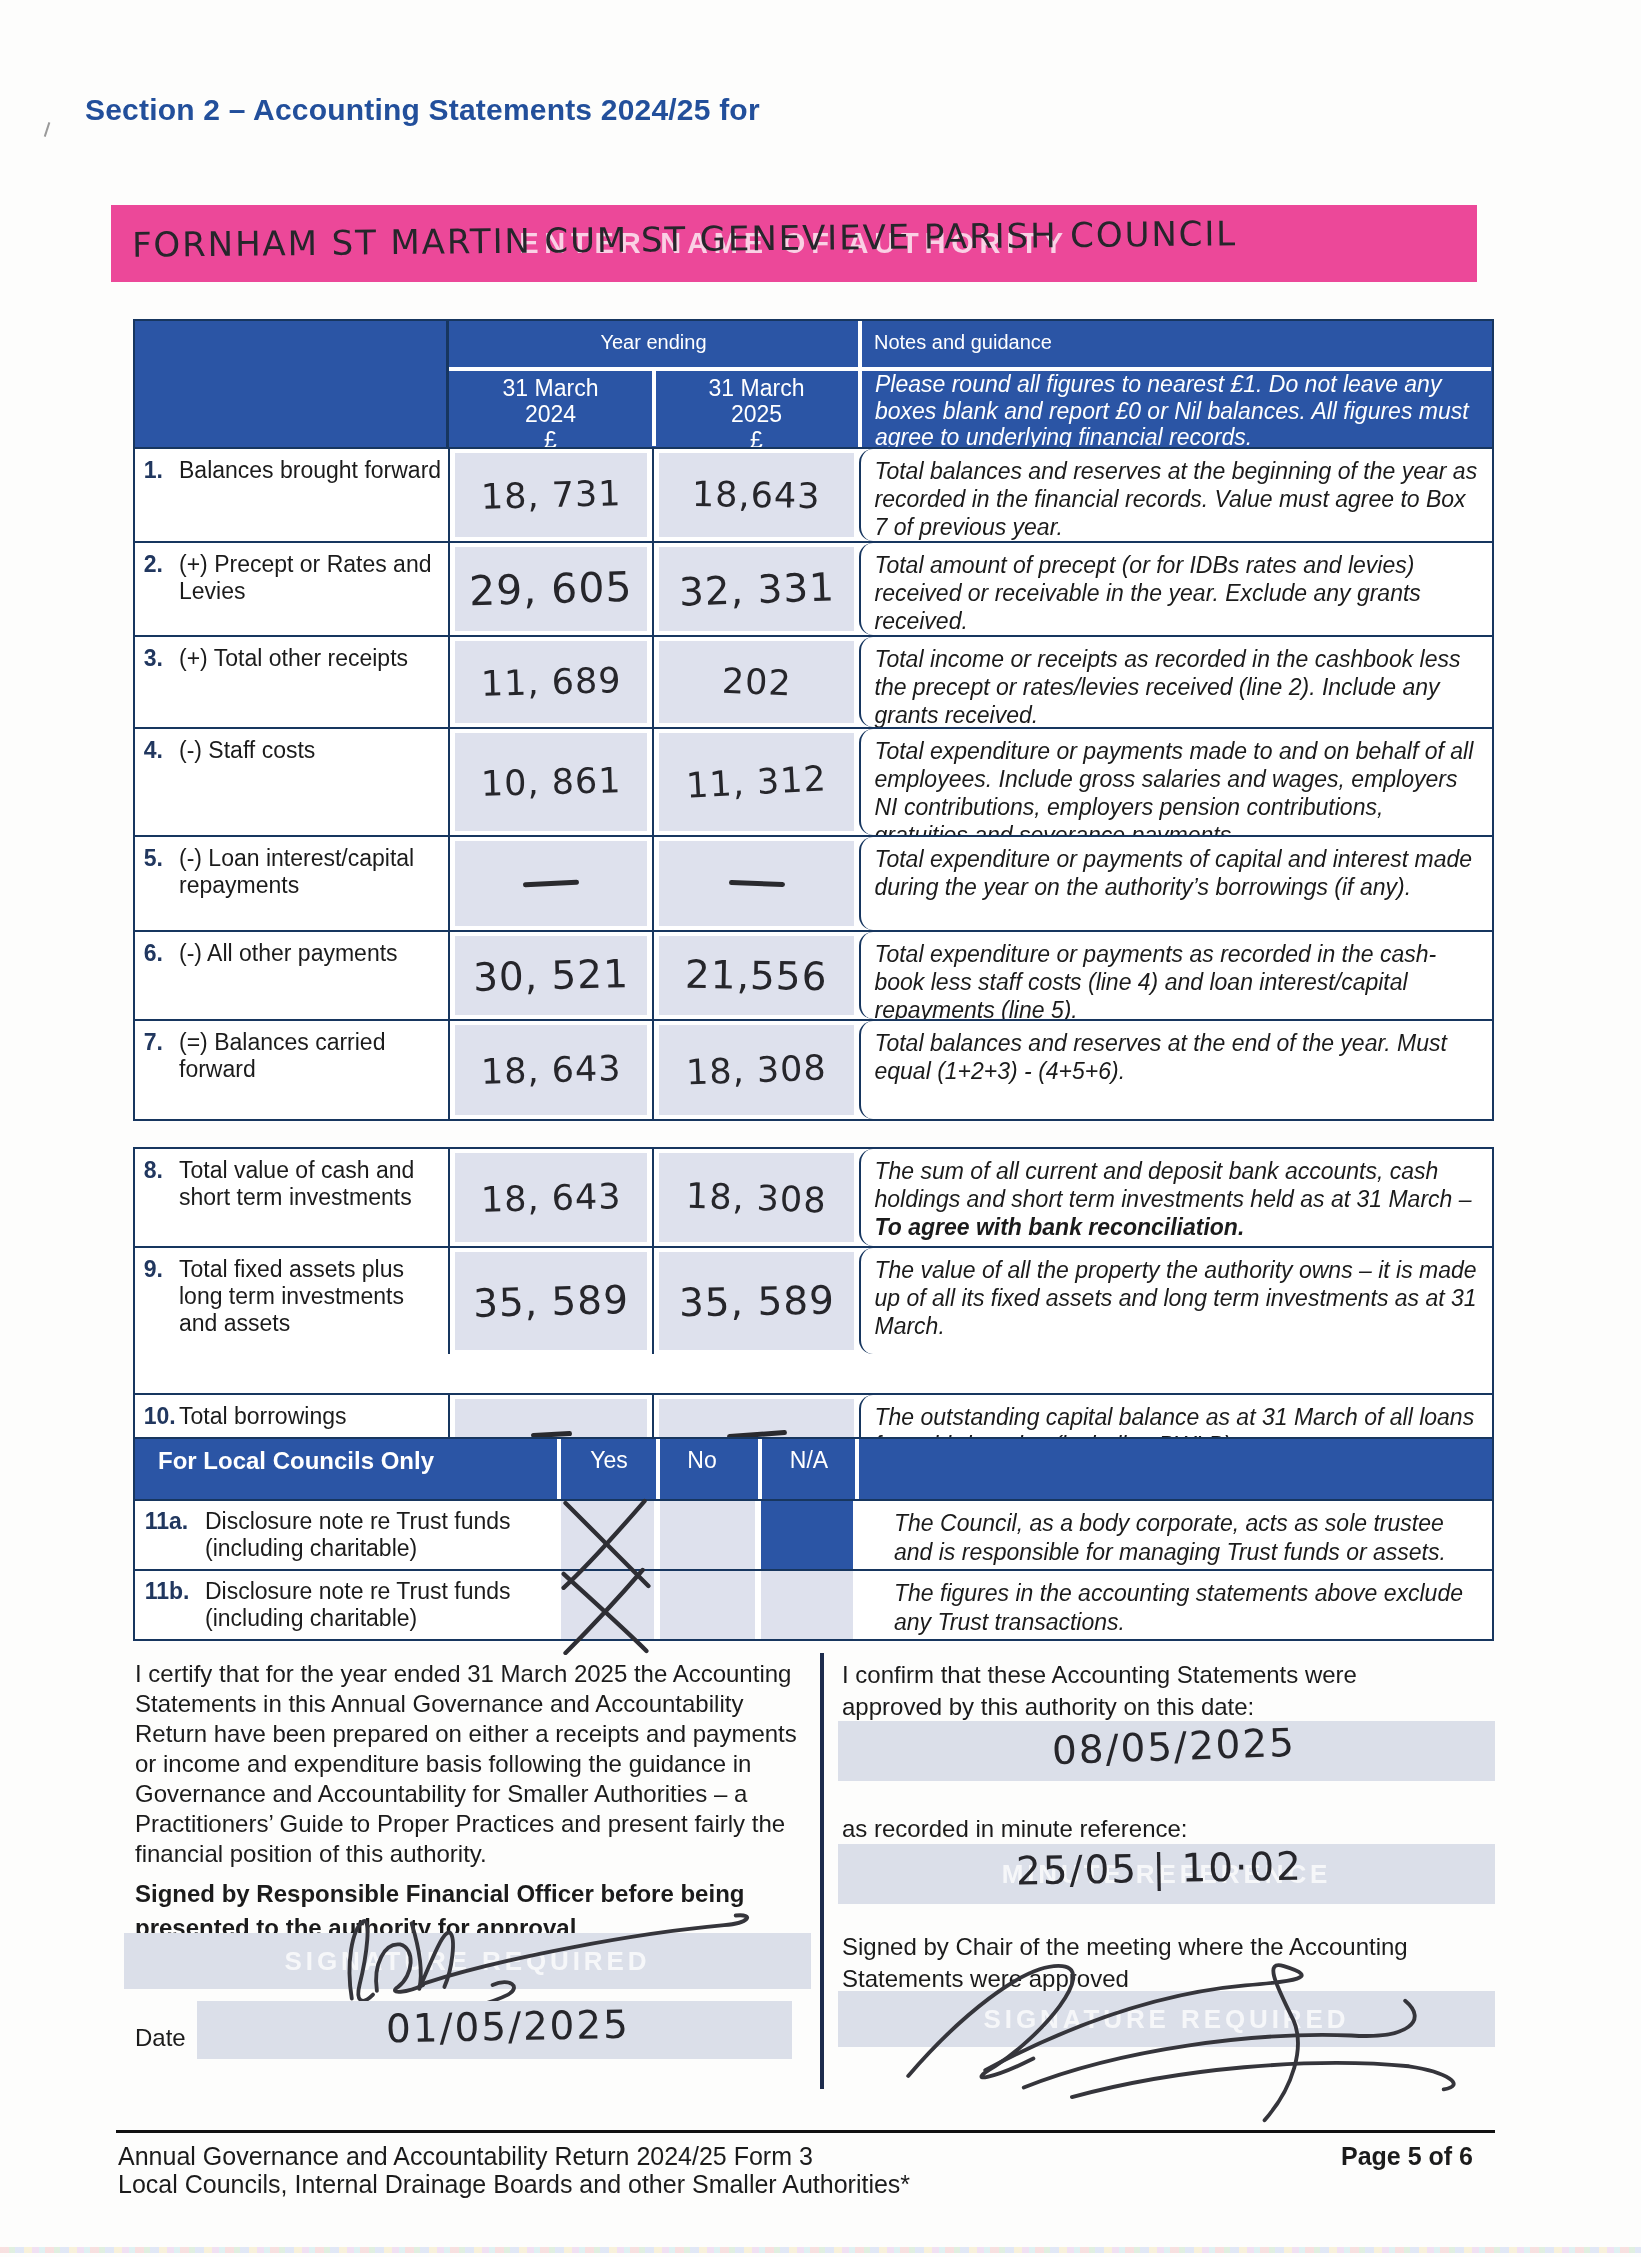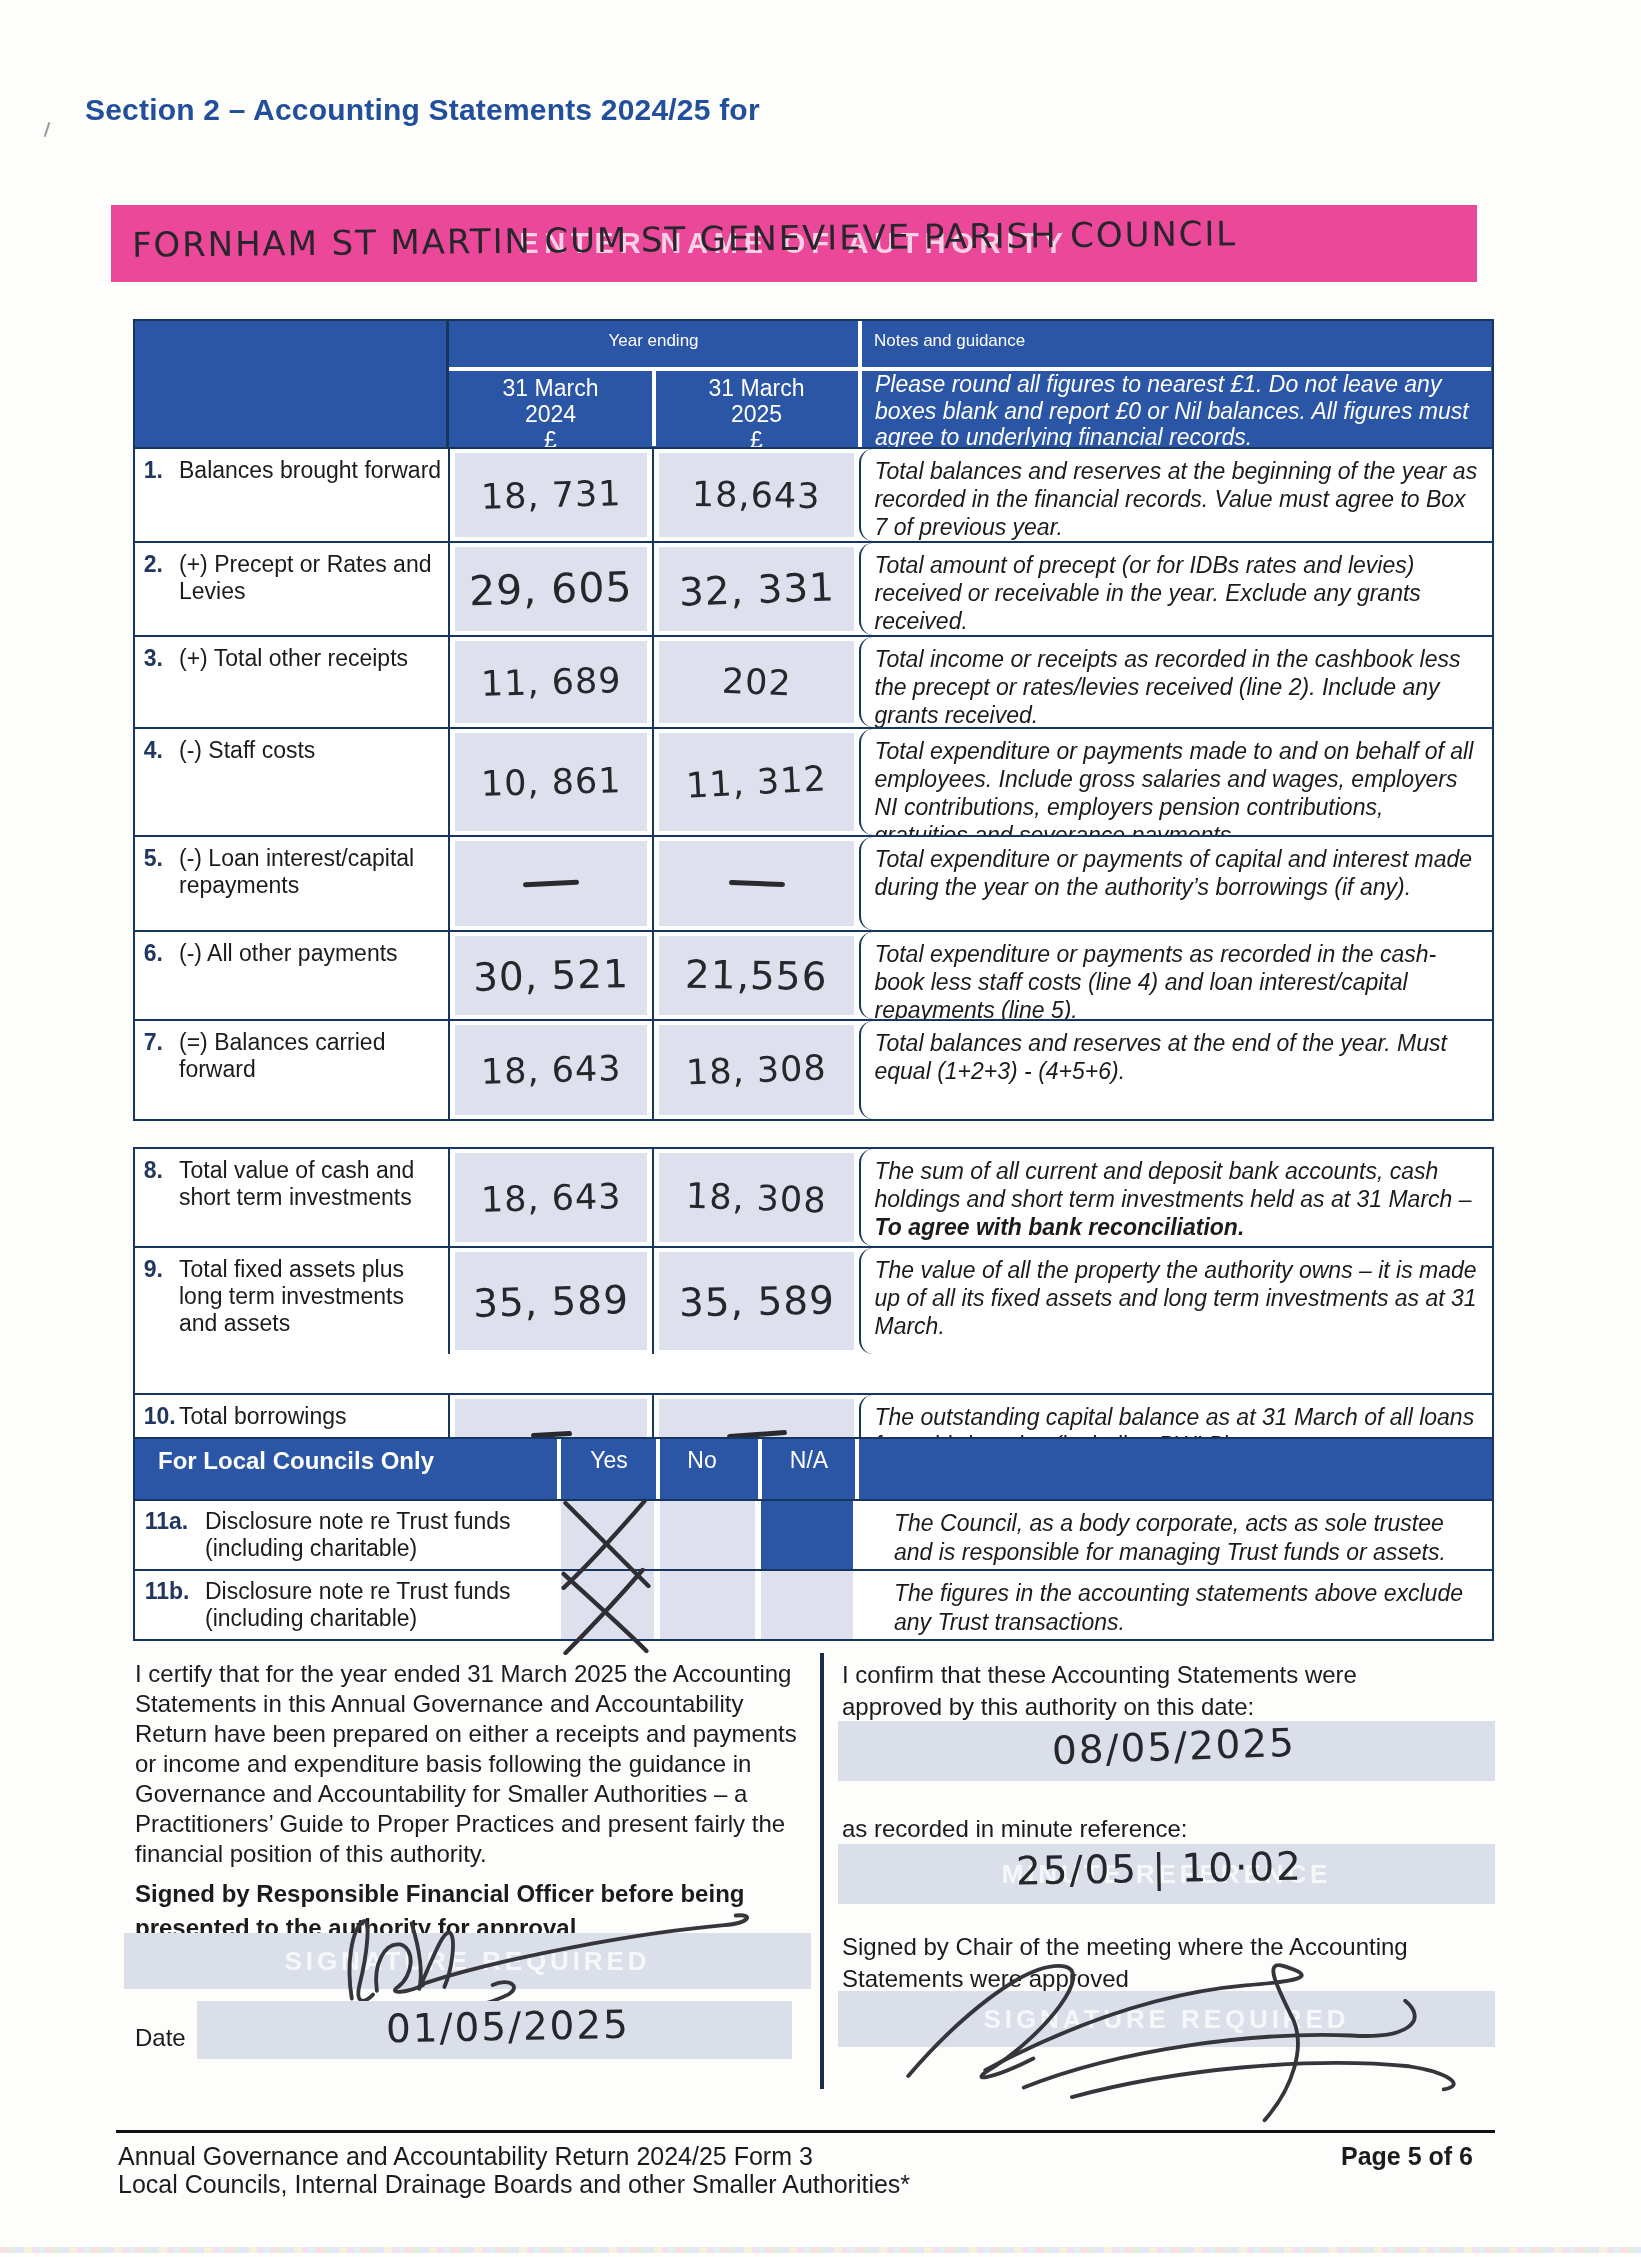--- a/index.html
+++ b/index.html
@@ -26,21 +26,21 @@
   .c-val{width:204px;border-left:2.9px solid #17365f;box-sizing:border-box;position:relative;
          display:flex;align-items:center;justify-content:center;padding:4.8px;}
   .c-val .fill{position:absolute;inset:3.9px 4.8px;background:#dee1ed;}
   .c-val .hw{position:relative;font-size:35px;letter-spacing:1px;transform:rotate(-1.5deg);white-space:nowrap;}
   .c-notes{flex:1;border-left:2.9px solid #17365f;box-sizing:border-box;padding:7.7px 9.7px 0 13.5px;
            font-size:23px;line-height:28px;border-radius:14px;}
   .it{font-style:italic;}
   .bld{font-weight:bold;}
   .dash{display:inline-block;width:56px;height:4.8px;background:#2a2a2e;border-radius:2.9px;transform:rotate(-3deg);}
   
-  .th-span{position:absolute;text-align:center;font-size:17px;}
+  .th-span{position:absolute;text-align:center;font-size:20px;}
   .th-col{position:absolute;text-align:center;font-size:23px;line-height:26px;white-space:pre-line;}
   .th-guid{position:absolute;font-size:23px;line-height:26.6px;font-style:italic;}
   
   .c2-label{width:422px;position:relative;padding:6.8px 5.8px 0 70px;box-sizing:border-box;font-size:23px;line-height:27px;}
   .c2-label .num{position:absolute;left:9.7px;top:6.8px;font-weight:bold;color:#21375f;}
   .chk{position:absolute;top:0;bottom:0;background:#dee1ed;}
   .chk.blue{background:#2b55a5;}
   .c2-notes{position:absolute;left:720px;right:0;top:0;bottom:0;padding:7.7px 9.7px 0 39px;
             box-sizing:border-box;font-size:23px;line-height:29px;}
   .xmark{position:absolute;}

